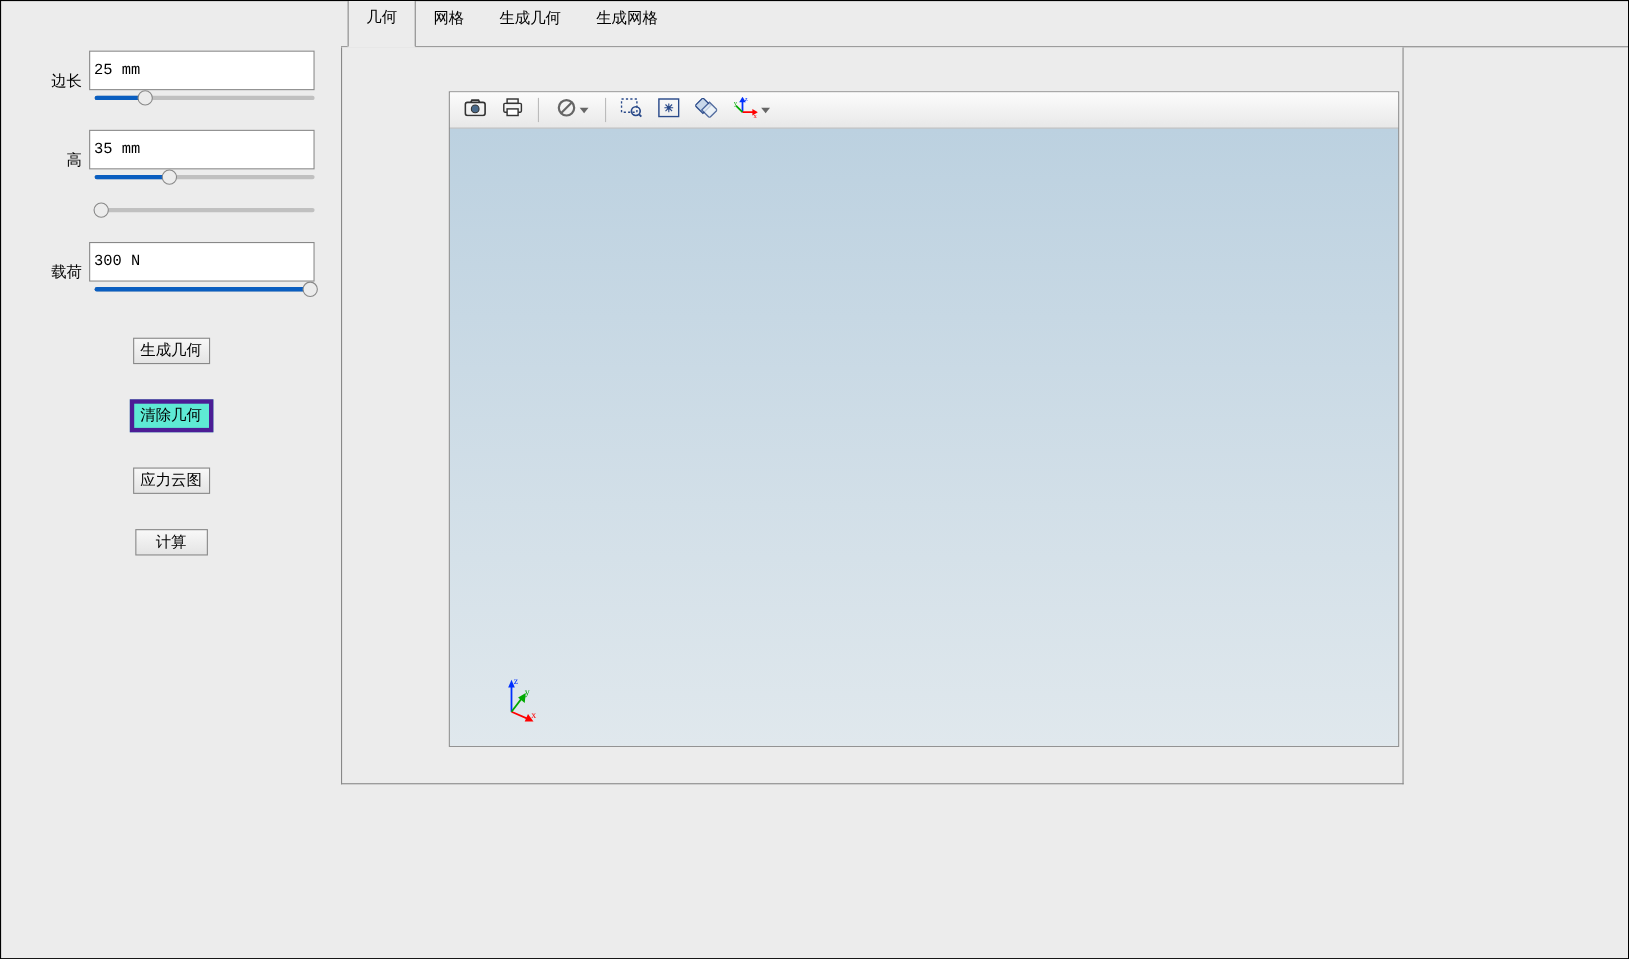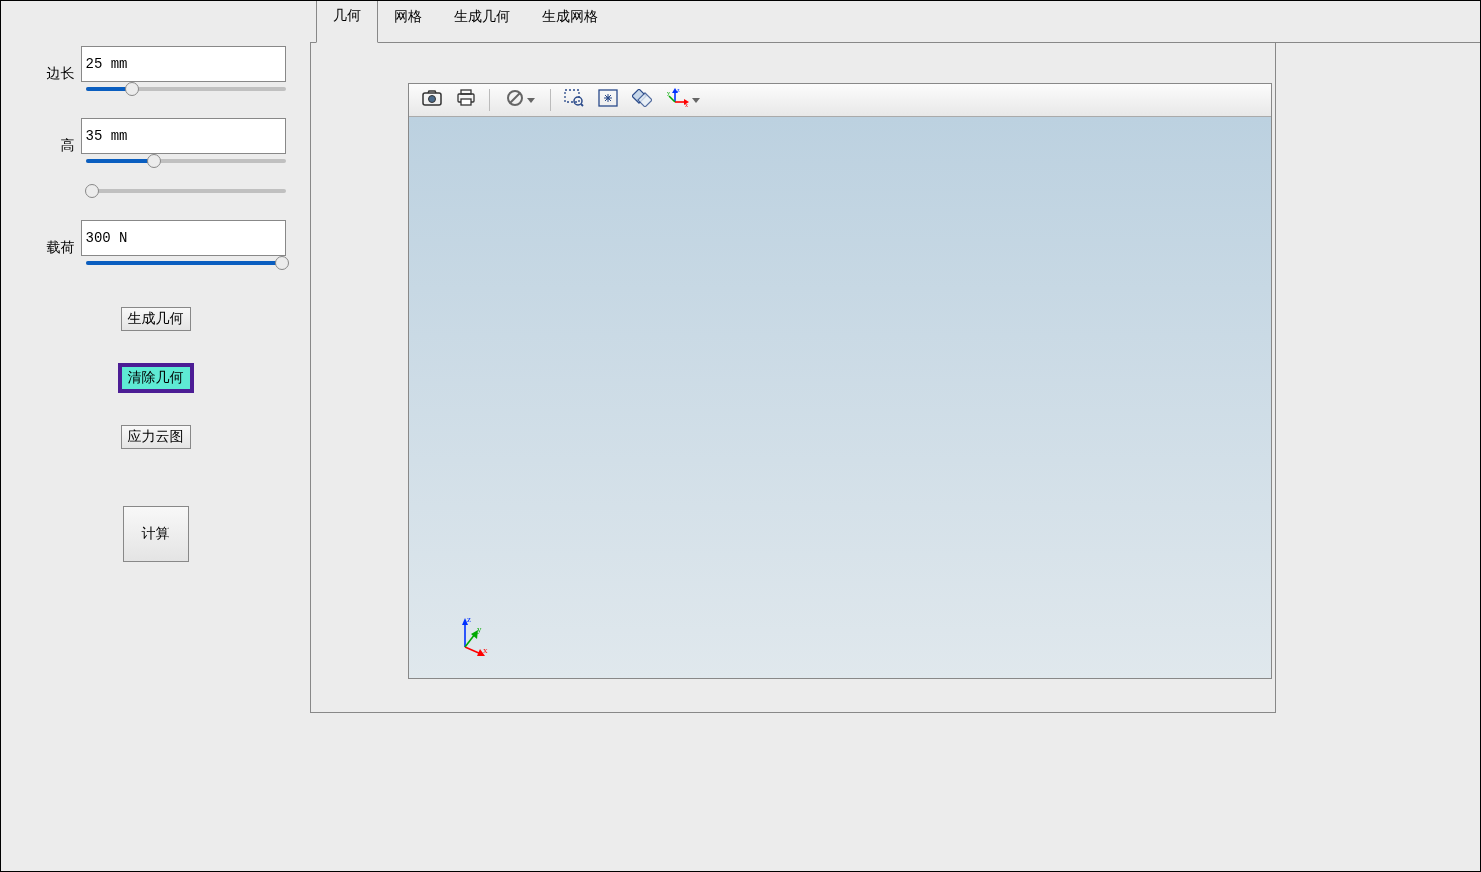--- a/index.html
+++ b/index.html
@@ -86,22 +86,21 @@
     font-family: "SimSun", "宋体", serif;
     padding: 2px 6px;
     border: 1px solid #888;
     background: linear-gradient(#f8f8f8, #e4e4e4);
   }
   .action-btn.active {
     border: 4px solid #4c1d95;
     background: #5eead4;
   }
   .calc-btn {
-    padding: 18px 18px;
-    margin-top: 25px;
+    padding: 2px 18px;
   }
   
   .content {
     flex: 1;
     position: relative;
     padding-top: 18px;
   }
   .tabbar {
     display: flex;
     align-items: flex-end;

